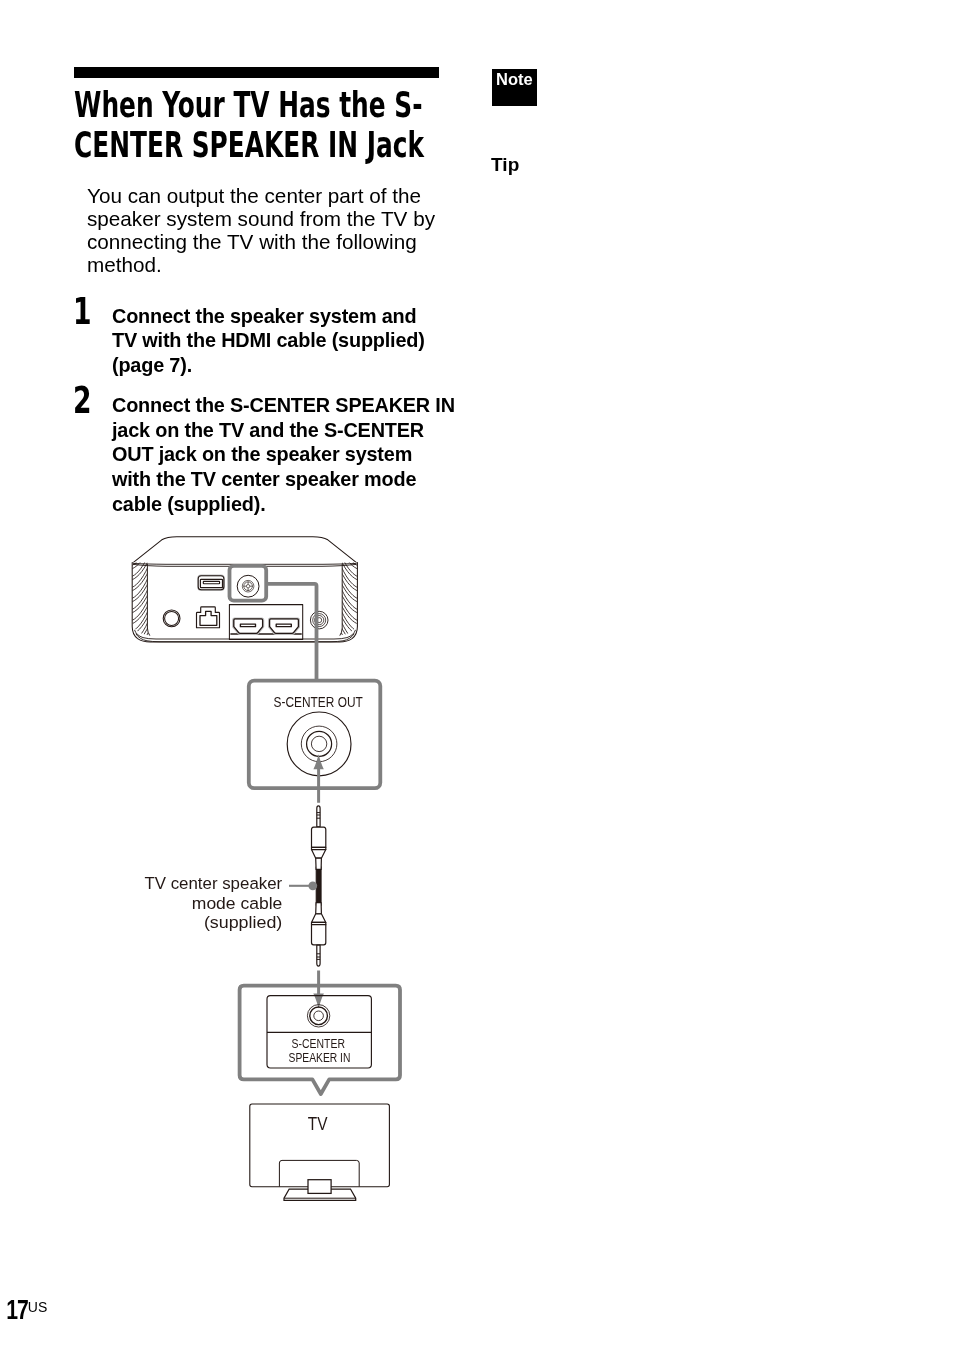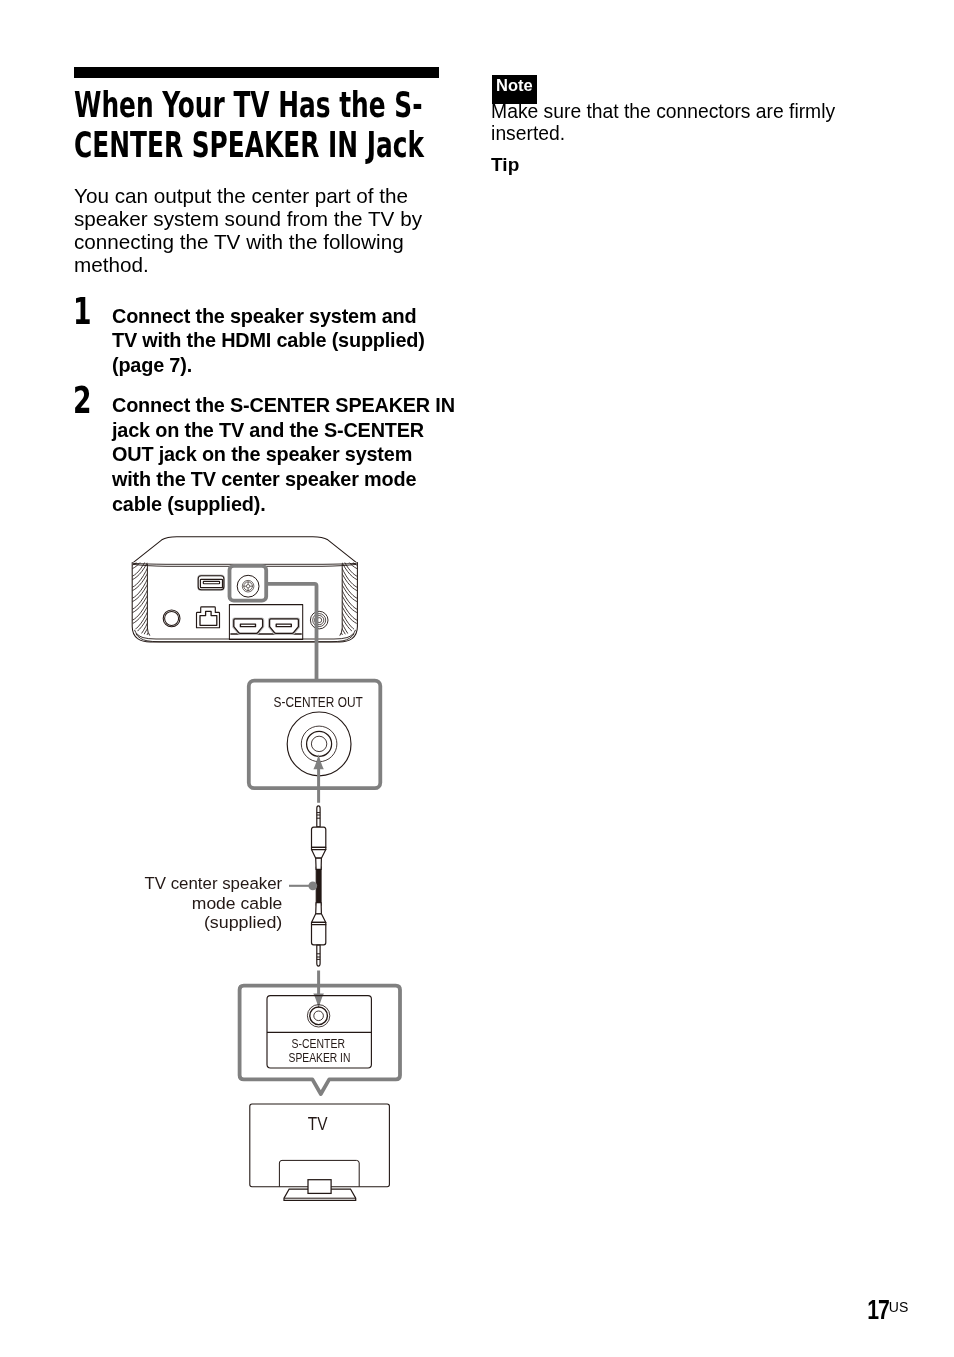--- a/index.html
+++ b/index.html
@@ -8,43 +8,43 @@
        -webkit-font-smoothing:antialiased;}
   .page{position:absolute;left:0;top:0;width:954px;height:1357px;}
   .abs{position:absolute;}
 
   
   #rule{left:74px;top:67px;width:365px;height:11px;background:#000;}
   #title{left:74px;top:86px;width:500px;font-weight:bold;font-size:35px;
          line-height:39.8px;white-space:pre-line;
          font-family:"DejaVu Sans Condensed","DejaVu Sans",sans-serif;
          transform:scaleX(0.789);transform-origin:0 0;}
-  #intro{left:74px;top:183.5px;width:400px;font-size:20.7px;line-height:23.3px;
+  #intro{left:87px;top:183.5px;width:400px;font-size:20.7px;line-height:23.3px;
          white-space:pre-line;}
 
   .step{position:absolute;left:74px;width:400px;}
   .step .num{position:absolute;left:-1.3px;top:-2px;font-weight:bold;font-size:37px;
              line-height:36px;
              font-family:"DejaVu Sans Condensed","DejaVu Sans",sans-serif;
              transform:scaleX(0.80);transform-origin:0 0;}
   .step .txt{position:absolute;left:38px;top:7.7px;width:400px;font-weight:bold;
              font-size:19.85px;line-height:24.8px;white-space:pre-line;
              letter-spacing:-0.18px;}
 
   
-  #notebadge{left:491.5px;top:75px;background:#000;color:#fff;font-weight:bold;
-             font-size:16.5px;line-height:21.5px;padding:0 4.5px;height:29px;}
+  #notebadge{left:491.5px;top:69px;background:#000;color:#fff;font-weight:bold;
+             font-size:16.5px;line-height:21.5px;padding:0 4.5px;height:37px;}
   #notebody{left:491.1px;top:100.8px;width:400px;font-size:19.3px;line-height:22.3px;
             white-space:pre-line;}
   #tiphead{left:491.1px;top:154.3px;font-weight:bold;font-size:19px;line-height:21px;}
   #tipbody{left:491.1px;top:176.7px;width:420px;font-size:19.3px;line-height:22.6px;
            white-space:pre-line;}
 
   
-  #pagenum{left:0;top:1290px;width:864.3px;text-align:right;height:30px;margin-left:44px;}
+  #pagenum{left:0;top:1290px;width:864.3px;height:30px;}
   #pagenum .n{font-weight:bold;font-size:27.2px;letter-spacing:-1.2px;
               display:inline-block;transform:scaleX(0.78);transform-origin:100% 0;
               position:relative;top:4.2px;}
   #pagenum .c{font-size:14px;position:relative;top:-3.5px;}
 
   
   #diagram{left:0px;top:0px;width:954px;height:1357px;pointer-events:none;}
   .dt{font-family:"Liberation Sans",sans-serif;fill:#231815;}
 </style>
 </head>
@@ -69,22 +69,20 @@
   <div class="step" style="top:385.1px;">
     <span class="num">2</span>
     <span class="txt">Connect the S-CENTER SPEAKER IN
 jack on the TV and the S-CENTER
 OUT jack on the speaker system
 with the TV center speaker mode
 cable (supplied).</span>
   </div>
 
   <div class="abs" id="notebadge">Note</div>
-  <div class="abs" id="notebody">Make sure that the connectors are firmly
-inserted.</div>
   <div class="abs" id="tiphead">Tip</div>
 
   <div class="abs" id="pagenum">
     <span class="n">17</span><span class="c">US</span>
   </div>
 
   <svg class="abs" id="diagram" viewBox="0 0 954 1357">
     <defs>
       <clipPath id="clipGrilleL">
           <path d="M132.4 562.4 L147.4 562.4 L147.4 628.0 Q147.6 632.5 149.6 635.4 Q141.4 634.6 137.0 630.8 Q133.0 627.2 132.4 620.8 Z"></path>

